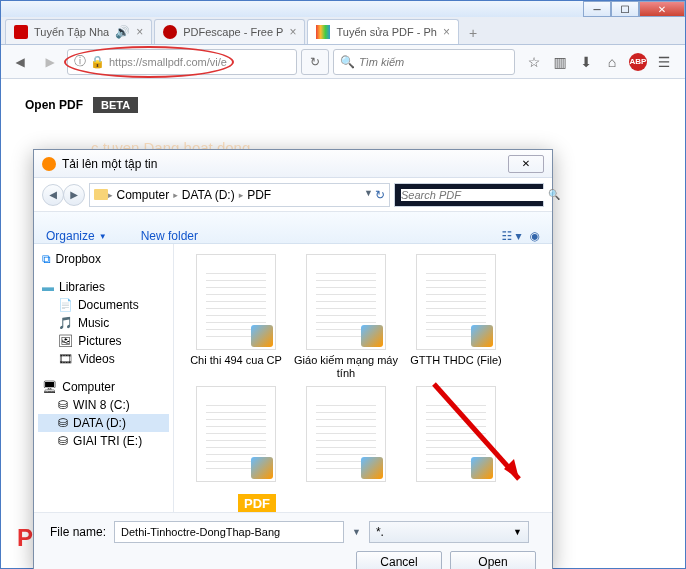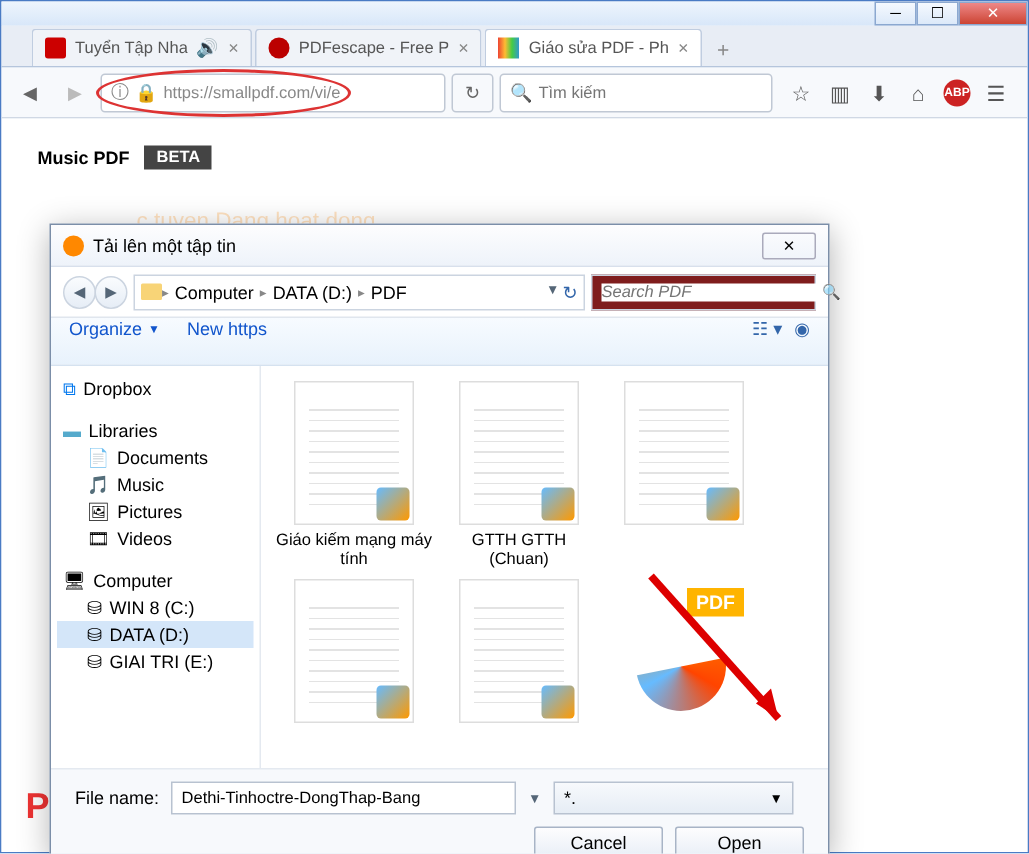--- a/index.html
+++ b/index.html
@@ -2,59 +2,59 @@
 <html><head>
 <meta charset="utf-8">
 <style>
 *{margin:0;padding:0;box-sizing:border-box;font-family:"Segoe UI",Tahoma,sans-serif;font-size:12px}
 body{width:686px;height:569px;background:#fff;position:relative;overflow:hidden}
 .window-frame{width:686px;height:569px;border:1px solid #4a7bc4;background:linear-gradient(#e8f0fb,#d4e3f7);position:relative}
 .title-bar{height:16px;background:linear-gradient(#eef5fd,#d8e7f9);display:flex;justify-content:flex-end;align-items:center;padding-right:0}
 .win-btns{display:flex;gap:0}
 .win-btn{width:28px;height:16px;display:flex;align-items:center;justify-content:center;font-size:10px;border:1px solid #8ba8d0;background:linear-gradient(#f5f9fe,#dce9f9)}
 .win-btn.close{background:linear-gradient(#e88,#c43);color:#fff;width:46px}
-.tab-strip{height:28px;background:#e8edf5;display:flex;align-items:flex-end;padding-left:20px;gap:2px;border-bottom:1px solid #b5c5dc}
+.tab-strip{height:28px;background:#e8edf5;display:flex;align-items:flex-end;padding-left:4px;gap:2px;border-bottom:1px solid #b5c5dc}
 .tab{height:25px;padding:0 8px;display:flex;align-items:center;gap:6px;background:#f0f3f8;border:1px solid #c0cde0;border-bottom:none;border-radius:3px 3px 0 0;max-width:160px;color:#555}
 .tab.active{background:#fff}
 .tab-icon{width:14px;height:14px;display:inline-block}
 .tab-label{white-space:nowrap;overflow:hidden;text-overflow:ellipsis;font-size:11px;flex:1}
 .tab-close{color:#888;font-size:12px;cursor:pointer}
 .tab-new{width:24px;height:22px;display:flex;align-items:center;justify-content:center;color:#888;font-size:14px}
 .nav-bar{height:34px;background:#f7f9fc;display:flex;align-items:center;padding:0 6px;gap:4px;border-bottom:1px solid #d0d8e4}
 .nav-btn{width:26px;height:26px;display:flex;align-items:center;justify-content:center;color:#666;border-radius:3px}
 .url-box{flex:0 0 230px;height:26px;border:1px solid #c0c8d4;border-radius:3px;background:#fff;display:flex;align-items:center;padding:0 6px;gap:4px;position:relative}
 .url-oval{position:absolute;left:-4px;top:-4px;width:170px;height:32px;border:2px solid #d33;border-radius:50%;pointer-events:none}
 .lock{color:#5a5}
 .url-text{flex:1;color:#888;font-size:11px;white-space:nowrap;overflow:hidden}
 .reload-box{width:28px;height:26px;border:1px solid #c0c8d4;border-radius:3px;display:flex;align-items:center;justify-content:center;color:#666}
 .search-box{flex:1;height:26px;border:1px solid #c0c8d4;border-radius:3px;background:#fff;display:flex;align-items:center;padding:0 6px;gap:4px}
-.search-box input{border:none;outline:none;flex:1;color:#999;font-size:11px}
+.search-box input{border:none;outline:none;flex:1;font-style:italic;color:#999;font-size:11px}
 .toolbar-icons{display:flex;gap:8px;padding:0 6px}
 .tb-icon{width:18px;height:18px;display:flex;align-items:center;justify-content:center;color:#555;font-size:14px}
 .abp{background:#c22;color:#fff;border-radius:50%;font-size:8px;font-weight:bold;width:18px;height:18px}
 .content{background:#fff;padding:18px 24px;position:relative;height:calc(100% - 78px)}
 .page-title{font-size:28px;font-weight:bold;display:flex;align-items:center;gap:10px}
 .beta{background:#444;color:#fff;font-size:11px;padding:2px 8px;font-weight:bold}
 .ghost-text{position:absolute;top:60px;left:90px;color:#ffd6a8;font-size:15px;opacity:.7}
 .watermark{position:absolute;bottom:16px;left:16px;font-size:24px;font-weight:bold;color:#e33;z-index:5}
 
 .file-dialog{position:absolute;top:148px;left:32px;width:520px;height:422px;background:#fff;border:1px solid #7b8ea8;box-shadow:0 4px 20px rgba(0,0,0,.3);z-index:10}
 .fd-title{height:28px;background:linear-gradient(#fdfdfe,#eef3fa);display:flex;align-items:center;padding:0 8px;gap:6px;border-bottom:1px solid #d8e0ec}
 .ff-icon{width:14px;height:14px;background:#f80;border-radius:50%}
 .fd-title-text{flex:1;font-size:12px}
 .fd-close{width:36px;height:18px;border:1px solid #aab;border-radius:2px;display:flex;align-items:center;justify-content:center;font-size:10px}
 .fd-nav{height:34px;display:flex;align-items:center;padding:0 8px;gap:4px;border-bottom:1px solid #e0e6ee}
 .fd-back{display:flex}
 .fd-back-btn{width:22px;height:22px;border:1px solid #cbd4e0;background:linear-gradient(#fafcfe,#e6edf6);border-radius:11px;display:flex;align-items:center;justify-content:center;color:#567;font-size:10px}
 .fd-breadcrumb{flex:1;height:24px;border:1px solid #cbd4e0;background:#fff;display:flex;align-items:center;padding:0 4px;gap:0;font-size:12px}
 .bc-seg{padding:0 4px;display:flex;align-items:center;gap:2px}
 .bc-sep{color:#888;font-size:9px}
-.fd-search{width:150px;height:24px;border:1px solid #cbd4e0;background:#7f1d1d;display:flex;align-items:center;padding:0 6px;gap:4px}
+.fd-search{width:150px;height:24px;border:1px solid #cbd4e0;background:#0f172a;display:flex;align-items:center;padding:0 6px;gap:4px}
 .fd-search input{border:none;outline:none;flex:1;color:#aaa;font-style:italic;font-size:11px}
-.fd-toolbar{height:32px;background:linear-gradient(#f7fbff,#e8f2fc);display:flex;align-items:flex-start;padding:0 12px;gap:18px;border-bottom:1px solid #d5e2f0}
+.fd-toolbar{height:32px;background:linear-gradient(#f7fbff,#e8f2fc);display:flex;align-items:flex-end;padding:0 12px;gap:34px;border-bottom:1px solid #d5e2f0}
 .organize{color:#15c;display:flex;align-items:center;gap:4px}
 .newfolder{color:#15c}
 .fd-tb-right{margin-left:auto;display:flex;gap:8px;align-items:center}
 .fd-body{display:flex;height:268px}
 .fd-tree{width:140px;border-right:1px solid #e4e9f0;padding:6px 4px;overflow:auto}
 .tree-group{margin-bottom:10px}
 .tree-item{display:flex;align-items:center;gap:5px;padding:2px 4px;font-size:12px}
 .tree-item.sub{padding-left:20px}
 .tree-item.sel{background:#d4e6f9}
 .fd-files{flex:1;padding:10px;display:flex;flex-wrap:wrap;gap:6px;align-content:flex-start;overflow:hidden;position:relative}
@@ -98,21 +98,21 @@
       <span style="color:#666">🔊</span>
       <span class="tab-close">×</span>
     </div>
     <div class="tab">
       <span class="tab-icon" style="background:#b00;border-radius:50%"></span>
       <span class="tab-label">PDFescape - Free P</span>
       <span class="tab-close">×</span>
     </div>
     <div class="tab active">
       <span class="tab-icon" style="background:linear-gradient(90deg,#e43,#fb3,#4c4,#39c)"></span>
-      <span class="tab-label">Giáo sửa PDF - Ph</span>
+      <span class="tab-label">Tuyển sửa PDF - Ph</span>
       <span class="tab-close">×</span>
     </div>
     <div class="tab-new">+</div>
   </div>
 
   <div class="nav-bar">
     <div class="nav-btn">◀</div>
     <div class="nav-btn" style="color:#bbb">▶</div>
     <div class="url-box">
       <div class="url-oval"></div>
@@ -130,21 +130,21 @@
       <span class="tb-icon">▥</span>
       <span class="tb-icon">⬇</span>
       <span class="tb-icon">⌂</span>
       <span class="tb-icon abp">ABP</span>
       <span class="tb-icon">☰</span>
     </div>
   </div>
 
   <div class="content">
     <div class="page-title">
-      <span>Music PDF</span>
+      <span>Open PDF</span>
       <span class="beta">BETA</span>
     </div>
     <div class="ghost-text">c tuyen   Dang hoat dong</div>
     <div class="watermark">PDF.vn</div>
   </div>
 
   <div class="file-dialog">
     <div class="fd-title">
       <span class="ff-icon"></span>
       <span class="fd-title-text">Tải lên một tập tin</span>
@@ -171,21 +171,21 @@
       <div class="fd-search">
         <input placeholder="Search PDF" style="">
         <span style="color:#aaa;font-size:10px">🔍</span>
       </div>
     </div>
     <div class="fd-toolbar">
       <span class="organize">
           <span>Organize</span> 
           <span style="font-size:8px">▼</span>
         </span>
-      <span class="newfolder">New https</span>
+      <span class="newfolder">New folder</span>
       <div class="fd-tb-right">
         <span style="color:#36a">☷ ▾</span>
         <span style="color:#36a">◉</span>
       </div>
     </div>
     <div class="fd-body">
       <div class="fd-tree">
         <div class="tree-group">
           <div class="tree-item">
               <span style="color:#07e">⧉</span>
@@ -232,28 +232,35 @@
               <span>GIAI TRI (E:)</span>
             </div>
         </div>
       </div>
       <div class="fd-files">
         <div class="file-item">
           <div class="thumb">
               <div class="thumb-lines"></div>
               <div class="foxit-badge"></div>
             </div>
+          <div class="file-label">Chi thi 494 cua CP</div>
+        </div>
+        <div class="file-item">
+          <div class="thumb">
+              <div class="thumb-lines"></div>
+              <div class="foxit-badge"></div>
+            </div>
           <div class="file-label">Giáo kiếm mạng máy tính</div>
         </div>
         <div class="file-item">
           <div class="thumb">
               <div class="thumb-lines"></div>
               <div class="foxit-badge"></div>
             </div>
-          <div class="file-label">GTTH GTTH (Chuan)</div>
+          <div class="file-label">GTTH THDC (File)</div>
         </div>
 
         <div class="file-item">
             <div class="thumb">
               <div class="thumb-lines"></div>
               <div class="foxit-badge"></div>
             </div>
           </div>
         <div class="file-item">
             <div class="thumb">

